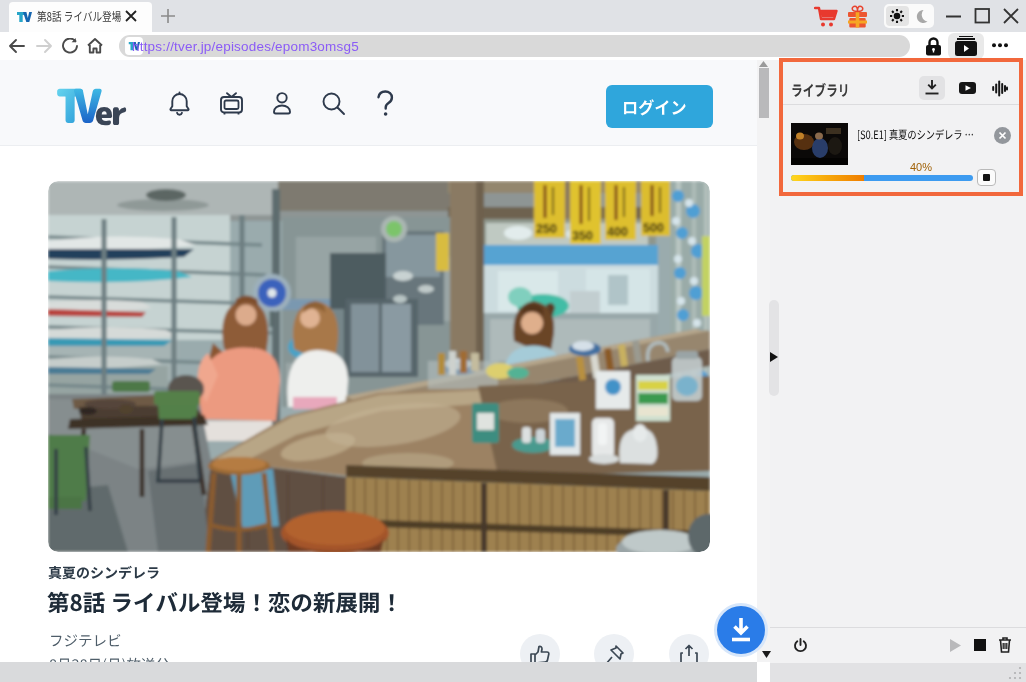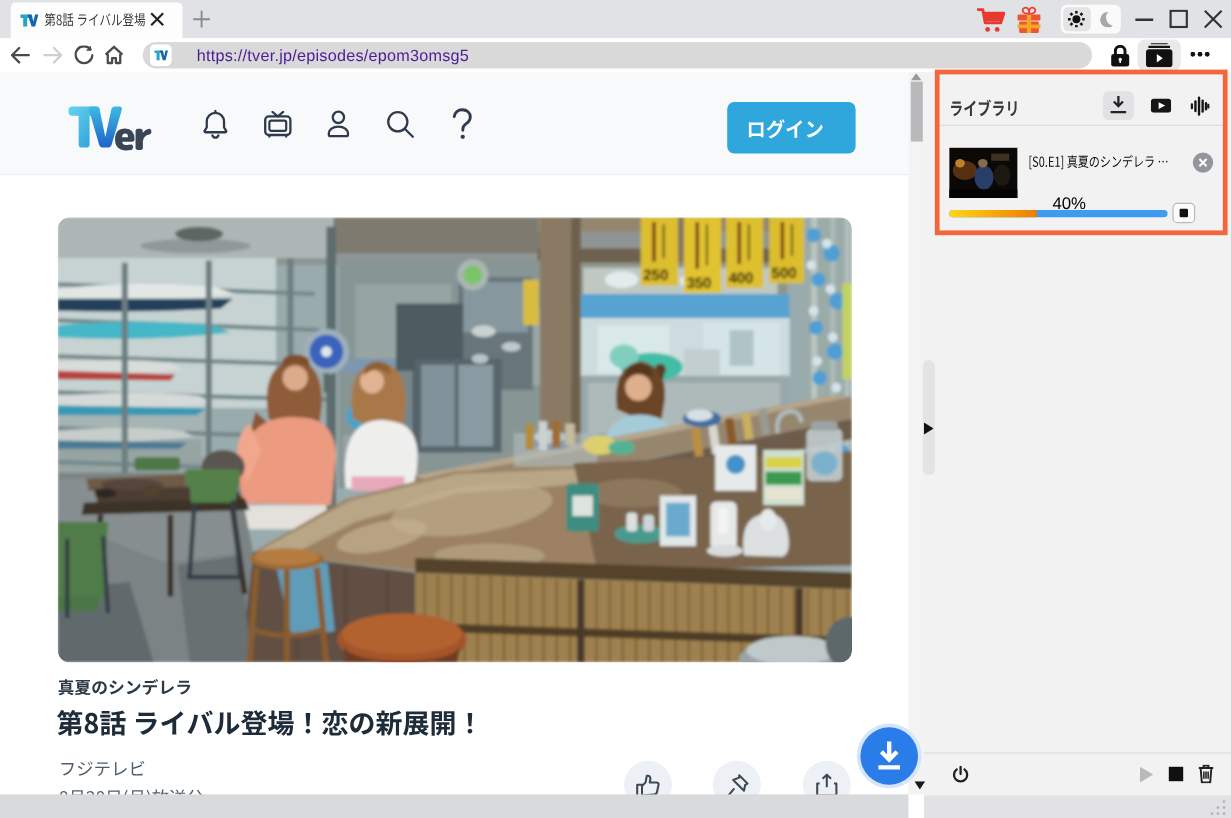--- a/index.html
+++ b/index.html
@@ -64,21 +64,21 @@
 <svg class="abs" style="left:86px;top:37px" width="18" height="18" viewBox="0 0 18 18">
 <path d="M2 8.5L9 2l7 6.5" fill="none" stroke="#4a4a4a" stroke-width="1.9" stroke-linejoin="round"></path>
 <path d="M3.8 8v7.5h3.6v-4h3.2v4h3.6V8" fill="none" stroke="#4a4a4a" stroke-width="1.9" stroke-linejoin="round"></path>
   </svg>
 <div class="abs" style="left:119px;top:35px;width:791px;height:22px;background:#d9d9d9;border-radius:11px"></div>
 <div class="abs" style="left:125px;top:37px;width:18px;height:18px;background:#fff;border-radius:4px"></div>
 <svg class="abs" style="left:128px;top:41px" width="12" height="11" viewBox="0 0 16 14">
 <path d="M1 1h8v3H6.7v8H3.3V4H1z" fill="#27a5c8"></path>
 <path d="M7 1h3.4l1.4 6.5L13.2 1H16l-2.7 11h-3z" fill="#1565b0"></path>
 </svg>
-<div class="abs" style="left:164px;top:39px;width:600px;height:15px;font-size:13.5px;color:#4c1d95;letter-spacing:.2px">https://tver.jp/episodes/epom3omsg5</div>
+<div class="abs" style="left:132px;top:39px;width:600px;height:15px;font-size:13.5px;color:#8b5cf6;letter-spacing:.2px">https://tver.jp/episodes/epom3omsg5</div>
 <svg class="abs" style="left:925px;top:37px" width="17" height="19" viewBox="0 0 17 19">
 <rect x="1" y="8" width="15" height="10.5" rx="2" fill="#111"></rect>
 <path d="M4.5 8V5.5a4 4 0 0 1 8 0V8" fill="none" stroke="#111" stroke-width="2.4"></path>
 <circle cx="8.5" cy="12.5" r="1.4" fill="#fff"></circle>
     <path d="M8.5 12.5v3" stroke="#fff" stroke-width="1.4"></path>
   </svg>
 <div class="abs" style="left:948px;top:33px;width:36px;height:26px;background:#e9e9e9;border-radius:6px"></div>
 <svg class="abs" style="left:954px;top:36px" width="24" height="20" viewBox="0 0 24 20">
 <path d="M5 0h14M3 3h18" stroke="#111" stroke-width="1.8"></path>
 <rect x="1" y="5" width="22" height="15" rx="2.5" fill="#111"></rect>
@@ -540,21 +540,21 @@
 <rect x="35" y="5" width="15" height="6" fill="#3c3020"></rect>
 <rect x="0" y="35" width="57" height="7" fill="#040302"></rect>
 </svg>
 <svg class="tp" style="left:857px;top:139px" width="2" height="2">
     <path d="M1.219 1.955H3.496V1.357H2.001V-8.4985H3.496V-9.108H1.219Z M7.383 0.1495C9.1425 0.1495 10.2465 -0.9085 10.2465 -2.2425C10.2465 -3.496 9.4875 -4.071 8.51 -4.4965L7.314 -5.014C6.6585 -5.29 5.911 -5.6005 5.911 -6.4285C5.911 -7.176 6.532 -7.6475 7.4864999999999995 -7.6475C8.2685 -7.6475 8.8895 -7.3485 9.407 -6.8655L9.959 -7.544C9.3725 -8.1535 8.487 -8.579 7.4864999999999995 -8.579C5.957 -8.579 4.83 -7.6475 4.83 -6.348C4.83 -5.1175 5.7615 -4.5195 6.5435 -4.186L7.7509999999999994 -3.657C8.556 -3.3005 9.1655 -3.0244999999999997 9.1655 -2.1505C9.1655 -1.334 8.51 -0.782 7.3945 -0.782C6.5205 -0.782 5.6695 -1.196 5.0715 -1.8285L4.439 -1.0925C5.1635 -0.3335 6.186999999999999 0.1495 7.383 0.1495Z M13.937999999999999 0.1495C15.5365 0.1495 16.56 -1.2994999999999999 16.56 -4.2435C16.56 -7.1645 15.5365 -8.579 13.937999999999999 -8.579C12.328 -8.579 11.315999999999999 -7.1645 11.315999999999999 -4.2435C11.315999999999999 -1.2994999999999999 12.328 0.1495 13.937999999999999 0.1495ZM13.937999999999999 -0.7015C12.9835 -0.7015 12.328 -1.771 12.328 -4.2435C12.328 -6.7044999999999995 12.9835 -7.7509999999999994 13.937999999999999 -7.7509999999999994C14.892499999999998 -7.7509999999999994 15.547999999999998 -6.7044999999999995 15.547999999999998 -4.2435C15.547999999999998 -1.771 14.892499999999998 -0.7015 13.937999999999999 -0.7015Z M18.722 0.1495C19.136 0.1495 19.481 -0.1725 19.481 -0.644C19.481 -1.127 19.136 -1.449 18.722 -1.449C18.2965 -1.449 17.963 -1.127 17.963 -0.644C17.963 -0.1725 18.2965 0.1495 18.722 0.1495Z M21.482 0.0H26.4615V-0.9085H22.54V-3.979H25.737V-4.8875H22.54V-7.5325H26.335V-8.429499999999999H21.482Z M28.106 0.0H32.729V-0.874H31.038500000000003V-8.429499999999999H30.2335C29.773500000000002 -8.165 29.233 -7.9695 28.485500000000002 -7.8315V-7.1645H29.992V-0.874H28.106Z M33.8675 1.955H36.156V-9.108H33.8675V-8.4985H35.362500000000004V1.357H33.8675Z M46.759 -0.483C48.047000000000004 -0.023 49.358000000000004 0.5405 50.1515 0.943L50.876000000000005 0.3565C50.0135 -0.046 48.599000000000004 -0.598 47.322500000000005 -1.035ZM40.595 -1.9665V-1.2305H50.807V-1.9665ZM43.1595 -5.313H48.4035V-4.5424999999999995H43.1595ZM43.1595 -3.9905H48.4035V-3.2085H43.1595ZM43.1595 -6.6125H48.4035V-5.865H43.1595ZM43.9185 -1.012C43.182500000000005 -0.529 41.745000000000005 0.023 40.595 0.3335C40.779 0.4945 41.0435 0.7705 41.1815 0.943C42.32 0.621 43.769000000000005 0.046 44.6775 -0.5175ZM42.32 -7.199V-2.645H49.2775V-7.199H46.115V-7.958H50.5195V-8.693999999999999H46.115V-9.6715H45.218V-8.693999999999999H40.917V-7.958H45.218V-7.199Z M54.2685 -5.9685H60.099000000000004V-5.29H54.2685ZM54.2685 -4.7265H60.099000000000004V-4.0365H54.2685ZM54.2685 -7.199H60.099000000000004V-6.532H54.2685ZM53.429 -7.7509999999999994V-3.4845H55.4645C54.763000000000005 -2.76 53.578500000000005 -2.024 51.968500000000006 -1.5065C52.1525 -1.38 52.3825 -1.104 52.4975 -0.897C53.3485 -1.2075 54.073 -1.564 54.7055 -1.955C55.154 -1.4375 55.706 -0.989 56.3385 -0.621C54.9585 -0.1725 53.371500000000005 0.092 51.865 0.207C51.9915 0.391 52.141000000000005 0.713 52.1985 0.9199999999999999C53.912000000000006 0.7474999999999999 55.694500000000005 0.414 57.224000000000004 -0.1725C58.5925 0.4255 60.2485 0.7705 62.0885 0.9315C62.203500000000005 0.7015 62.4105 0.345 62.583 0.1495C60.9615 0.046 59.478 -0.207 58.236000000000004 -0.6095C59.225 -1.1155 60.0645 -1.748 60.628 -2.5645L60.087500000000006 -2.921L59.926500000000004 -2.875H55.913000000000004C56.1315 -3.0705 56.327000000000005 -3.2775 56.499500000000005 -3.4845H60.9615V-7.7509999999999994H57.3275L57.5805 -8.418H62.0655V-9.1425H52.313500000000005V-8.418H56.626000000000005L56.465 -7.7509999999999994ZM57.304500000000004 -0.9775C56.545500000000004 -1.3225 55.913000000000004 -1.7365 55.453 -2.2425H59.3055C58.788000000000004 -1.7365 58.098 -1.3225 57.304500000000004 -0.9775Z M68.4135 -7.383C68.287 -6.325 68.057 -5.2325 67.76950000000001 -4.278C67.183 -2.3345 66.5735 -1.564 66.033 -1.564C65.5155 -1.564 64.8485 -2.208 64.8485 -3.657C64.8485 -5.221 66.2055 -7.107 68.4135 -7.383ZM69.368 -7.406C71.32300000000001 -7.2335 72.4385 -5.796 72.4385 -4.0595C72.4385 -2.07 70.9895 -0.9775 69.5175 -0.644C69.253 -0.5865 68.8965 -0.529 68.52850000000001 -0.4945L69.069 0.3565C71.7945 0.0 73.3815 -1.6099999999999999 73.3815 -4.025C73.3815 -6.3595 71.668 -8.257 68.977 -8.257C66.171 -8.257 63.9515 -6.072 63.9515 -3.5765C63.9515 -1.679 64.97500000000001 -0.506 65.9985 -0.506C67.068 -0.506 67.9765 -1.7135 68.678 -4.0825C69.0 -5.152 69.2185 -6.325 69.368 -7.406Z M77.90100000000001 -8.832 77.38350000000001 -8.0615C78.06200000000001 -7.6705 79.304 -6.8425 79.85600000000001 -6.4285L80.3965 -7.2105C79.90200000000002 -7.5785 78.57950000000001 -8.4525 77.90100000000001 -8.832ZM76.17600000000002 -0.6095 76.70500000000001 0.322C77.7745 0.1035 79.3615 -0.437 80.52300000000001 -1.104C82.35150000000002 -2.185 83.95000000000002 -3.6685 84.93900000000001 -5.221L84.38700000000001 -6.164C83.45550000000001 -4.5424999999999995 81.93750000000001 -3.0475 80.02850000000001 -1.955C78.867 -1.288 77.441 -0.828 76.17600000000002 -0.6095ZM76.1645 -6.2444999999999995 75.6585 -5.4624999999999995C76.34850000000002 -5.106 77.602 -4.301 78.16550000000001 -3.887L78.6945 -4.692C78.1885 -5.06 76.843 -5.8765 76.1645 -6.2444999999999995Z M88.55000000000001 -8.429499999999999 87.89450000000001 -7.728C88.7455 -7.153 90.183 -5.9225 90.75800000000001 -5.3245L91.48250000000002 -6.0489999999999995C90.83850000000001 -6.693 89.36650000000002 -7.889 88.55000000000001 -8.429499999999999ZM87.561 -0.7245 88.1705 0.2185C90.07950000000001 -0.138 91.54 -0.8395 92.69000000000001 -1.564C94.4265 -2.6565 95.772 -4.2205 96.554 -5.6579999999999995L96.00200000000001 -6.6354999999999995C95.33500000000001 -5.221 93.93200000000002 -3.519 92.16100000000002 -2.4034999999999997C91.06850000000001 -1.7249999999999999 89.57350000000001 -1.0235 87.561 -0.7245Z M99.77400000000002 -8.4065V-7.452C100.07300000000001 -7.475 100.45250000000001 -7.4864999999999995 100.83200000000001 -7.4864999999999995C101.48750000000001 -7.4864999999999995 104.16700000000002 -7.4864999999999995 104.79950000000001 -7.4864999999999995C105.13300000000001 -7.4864999999999995 105.53550000000001 -7.475 105.86900000000001 -7.452V-8.4065C105.53550000000001 -8.3605 105.13300000000001 -8.3375 104.79950000000001 -8.3375C104.16700000000002 -8.3375 101.48750000000001 -8.3375 100.82050000000001 -8.3375C100.45250000000001 -8.3375 100.10750000000002 -8.372 99.77400000000002 -8.4065ZM106.46700000000001 -9.338 105.85750000000002 -9.084999999999999C106.168 -8.648 106.55900000000001 -7.958 106.78900000000002 -7.4864999999999995L107.41000000000001 -7.7625C107.18 -8.234 106.75450000000001 -8.9355 106.46700000000001 -9.338ZM107.73200000000001 -9.798 107.1225 -9.545C107.45600000000002 -9.108 107.82400000000001 -8.464 108.07700000000001 -7.958L108.69800000000001 -8.234C108.4795 -8.6595 108.031 -9.384 107.73200000000001 -9.798ZM98.41700000000002 -5.52V-4.5655C98.7275 -4.5885 99.061 -4.5885 99.406 -4.5885H102.85600000000001C102.82150000000001 -3.496 102.69500000000001 -2.53 102.18900000000001 -1.7365C101.74050000000001 -1.012 100.91250000000001 -0.345 100.0155 0.023L100.86650000000002 0.6555C101.84400000000001 0.1495 102.718 -0.6785 103.132 -1.4375C103.59200000000001 -2.3 103.77600000000001 -3.3465 103.8105 -4.5885H106.9385C107.21450000000002 -4.5885 107.58250000000001 -4.577 107.83550000000001 -4.5655V-5.52C107.55950000000001 -5.474 107.18 -5.4624999999999995 106.9385 -5.4624999999999995C106.32900000000001 -5.4624999999999995 100.07300000000001 -5.4624999999999995 99.406 -5.4624999999999995C99.04950000000001 -5.4624999999999995 98.7275 -5.4855 98.41700000000002 -5.52Z M111.4925 -0.368 112.15950000000001 0.207C112.3435 0.092 112.516 0.0345 112.64250000000001 0.0C115.50600000000001 -0.828 117.87500000000001 -2.254 119.37 -4.1055L118.8525 -4.9105C117.4265 -3.059 114.75850000000001 -1.541 112.56200000000001 -0.989C112.56200000000001 -1.5755 112.56200000000001 -6.417 112.56200000000001 -7.5095C112.56200000000001 -7.843 112.5965 -8.2685 112.64250000000001 -8.556H111.504C111.55000000000001 -8.326 111.60750000000002 -7.8084999999999996 111.60750000000002 -7.5095C111.60750000000002 -6.417 111.60750000000002 -1.6445 111.60750000000002 -0.9315C111.60750000000002 -0.7015 111.57300000000001 -0.552 111.4925 -0.368Z M123.096 -8.567499999999999V-7.6129999999999995C123.40650000000001 -7.636 123.7745 -7.6475 124.13100000000001 -7.6475C124.76350000000001 -7.6475 127.995 -7.6475 128.639 -7.6475C129.03 -7.6475 129.42100000000002 -7.636 129.697 -7.6129999999999995V-8.567499999999999C129.42100000000002 -8.5215 129.01850000000002 -8.51 128.65050000000002 -8.51C127.97200000000001 -8.51 124.75200000000001 -8.51 124.13100000000001 -8.51C123.763 -8.51 123.39500000000001 -8.5215 123.096 -8.567499999999999ZM130.53650000000002 -5.5315 129.881 -5.9455C129.7545 -5.8765 129.513 -5.8534999999999995 129.2485 -5.8534999999999995C128.662 -5.8534999999999995 123.763 -5.8534999999999995 123.18800000000002 -5.8534999999999995C122.87750000000001 -5.8534999999999995 122.4865 -5.8765 122.061 -5.9225V-4.9565C122.47500000000001 -4.9795 122.912 -4.991 123.18800000000002 -4.991C123.87800000000001 -4.991 128.731 -4.991 129.2945 -4.991C129.0875 -4.163 128.6275 -3.1854999999999998 127.92600000000002 -2.4495C126.94850000000001 -1.4144999999999999 125.51100000000001 -0.6785 123.87800000000001 -0.345L124.59100000000001 0.4715C126.0515 0.069 127.50050000000002 -0.6095 128.708 -1.932C129.559 -2.8635 130.0765 -4.0595 130.387 -5.1979999999999995C130.41 -5.2785 130.479 -5.428 130.53650000000002 -5.5315Z M136.436 -5.129C136.0105 -5.129 135.677 -4.7955 135.677 -4.37C135.677 -3.9445 136.0105 -3.6109999999999998 136.436 -3.6109999999999998C136.8615 -3.6109999999999998 137.195 -3.9445 137.195 -4.37C137.195 -4.7955 136.8615 -5.129 136.436 -5.129ZM140.2655 -5.129C139.84 -5.129 139.50650000000002 -4.7955 139.50650000000002 -4.37C139.50650000000002 -3.9445 139.84 -3.6109999999999998 140.2655 -3.6109999999999998C140.691 -3.6109999999999998 141.0245 -3.9445 141.0245 -4.37C141.0245 -4.7955 140.691 -5.129 140.2655 -5.129ZM144.095 -5.129C143.6695 -5.129 143.336 -4.7955 143.336 -4.37C143.336 -3.9445 143.6695 -3.6109999999999998 144.095 -3.6109999999999998C144.5205 -3.6109999999999998 144.854 -3.9445 144.854 -4.37C144.854 -4.7955 144.5205 -5.129 144.095 -5.129Z" fill="#111111" transform="scale(0.8 1)"></path>
   </svg>
 <div class="abs" style="left:994px;top:127px;width:17px;height:17px;background:#93979c;border-radius:50%"></div>
 <svg class="abs" style="left:998px;top:131px" width="9" height="9" viewBox="0 0 9 9">
     <path d="M1.5 1.5l6 6M7.5 1.5l-6 6" stroke="#fff" stroke-width="1.7"></path>
   </svg>
-<div class="abs" style="left:877px;top:161px;width:50px;height:14px;font-size:14px;color:#000000">40%</div>
+<div class="abs" style="left:910px;top:161px;width:50px;height:14px;font-size:11px;color:#a16207">40%</div>
 <div class="abs" style="left:791px;top:175px;width:182px;height:6px;border-radius:3px;background:#3d9bf0"></div>
 <div class="abs" style="left:791px;top:175px;width:73px;height:6px;border-radius:3px 0 0 3px;background:linear-gradient(90deg,#ffd71e,#f7a80a,#ef7d00)"></div>
 <div class="abs" style="left:977px;top:169px;width:19px;height:17px;background:#fbfbfb;border:1px solid #b9b9b9;border-radius:4px"></div>
 <div class="abs" style="left:983px;top:174px;width:7px;height:7px;background:#111;border-radius:1px"></div>
 <div class="abs" style="left:779px;top:58px;width:244px;height:138px;border:4px solid #f2683c"></div>
 <div class="abs" style="left:770px;top:627px;width:256px;height:1px;background:#dcdcde"></div>
 <svg class="abs" style="left:793px;top:638px" width="15" height="15" viewBox="0 0 15 15">
 <path d="M7.5 1v6" stroke="#222" stroke-width="1.9" stroke-linecap="round"></path>
 <path d="M4.3 3.2a5.5 5.5 0 1 0 6.4 0" fill="none" stroke="#222" stroke-width="1.9" stroke-linecap="round"></path>
   </svg>

